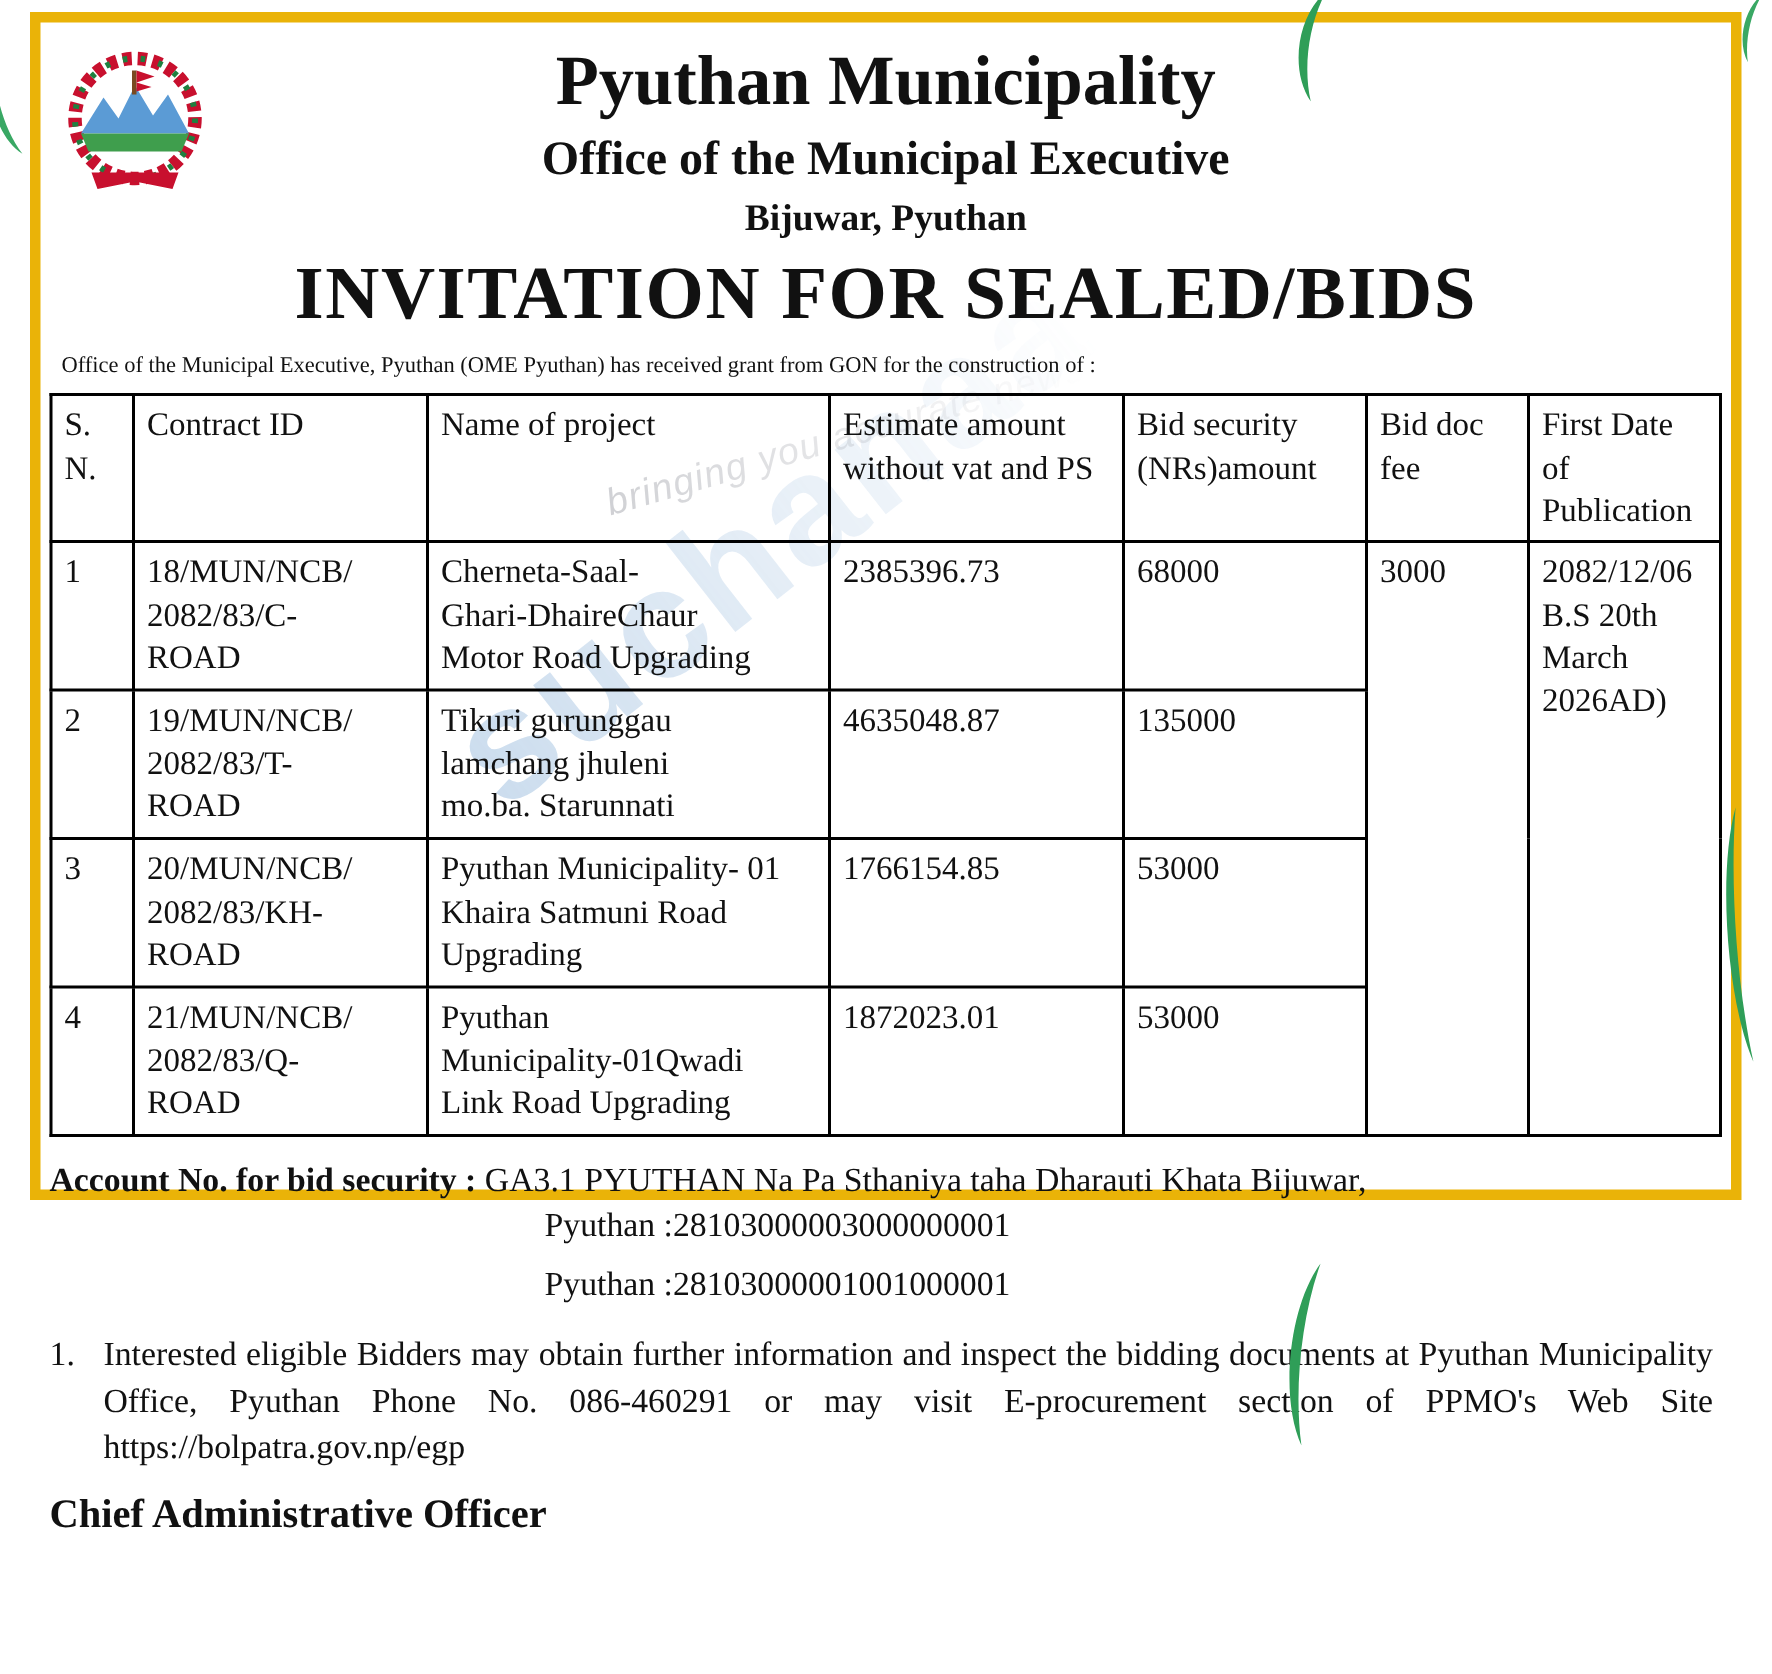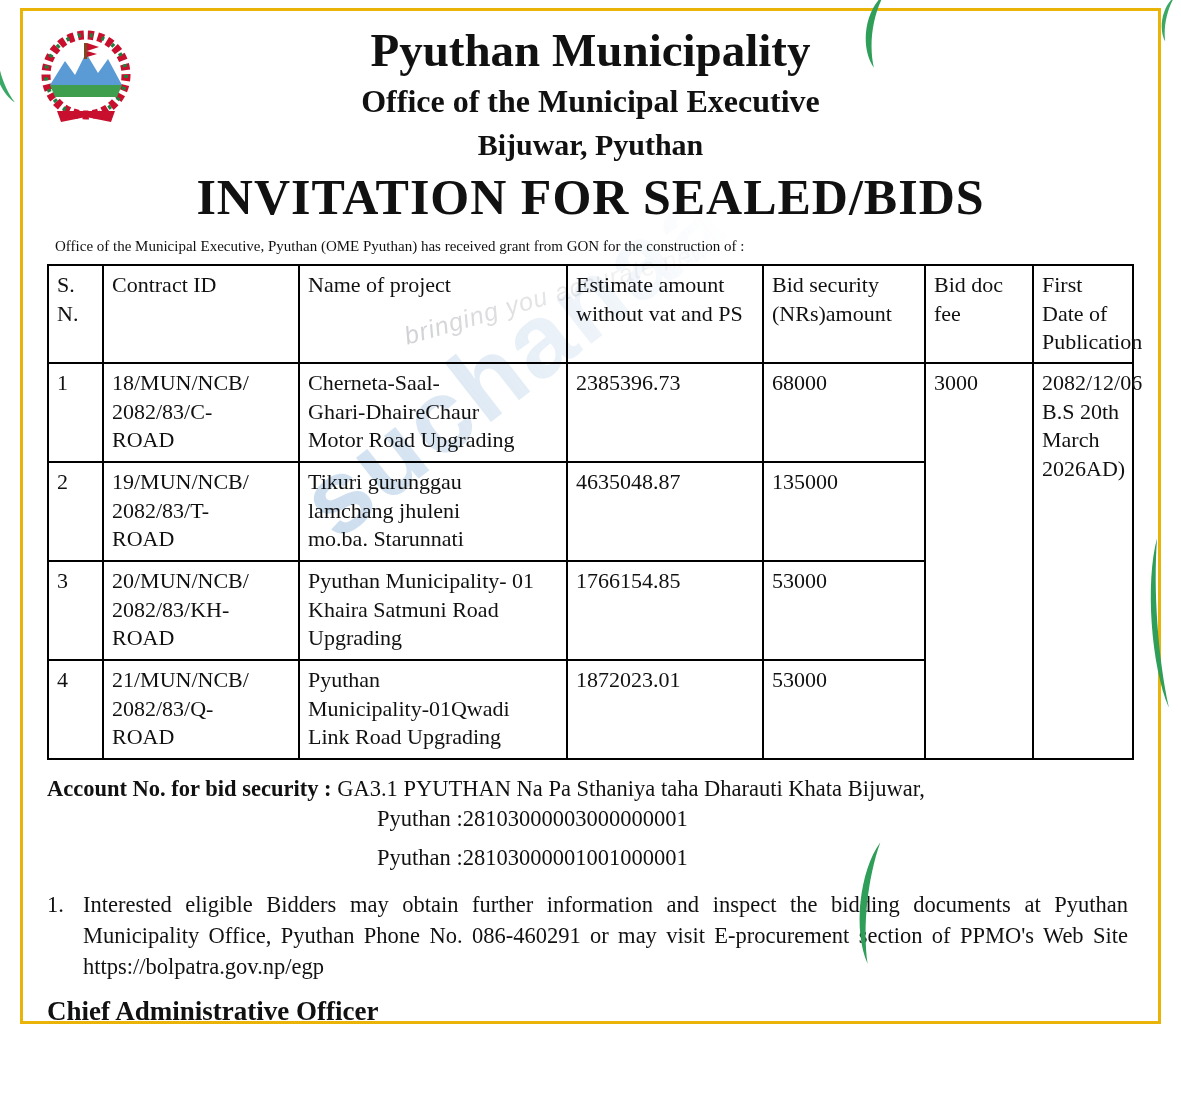--- a/index.html
+++ b/index.html
@@ -26,30 +26,30 @@
     transform:rotate(-16deg); transform-origin:0 50%;
     -webkit-mask-image:linear-gradient(to right, rgba(0,0,0,.9), rgba(0,0,0,0));
     mask-image:linear-gradient(to right, rgba(0,0,0,.9), rgba(0,0,0,0));
     white-space:nowrap; pointer-events:none;
   }
 
   .swoosh { position:absolute; z-index:5; pointer-events:none; }
 
   
   .notice {
-    position:absolute; left:20px; top:8px; width:1141px; height:1016px;
-    border:3px solid #eab308; z-index:3; padding:0 24px; background:transparent;
+    position:absolute; left:20px; top:8px; width:1141px; height:792px;
+    border:7px solid #eab308; z-index:3; padding:0 6px; background:transparent;
   }
 
   .logo { position:absolute; left:12px; top:16px; width:102px; height:102px; }
 
   .hdr { text-align:center; }
   .title-muni   { font-size:47px; font-weight:bold; margin-top:12px; }
   .title-office { font-size:32px; font-weight:bold; margin-top:6px; }
-  .title-loc    { font-size:30px; font-weight:bold; margin-top:8px; }
+  .title-loc    { font-size:25px; font-weight:bold; margin-top:8px; }
   .title-notice { font-size:50px; font-weight:bold; letter-spacing:1px; margin-top:6px; }
 
   .intro { font-size:15px; line-height:1.35; text-align:justify; margin:10px 2px 8px 8px; }
 
   table.bids { width:100%; border-collapse:collapse; table-layout:fixed; margin-top:4px; }
   table.bids td, table.bids th {
     border:2px solid #000; vertical-align:top; text-align:left;
     font-weight:normal; font-size:22px; line-height:1.3;
     padding:5px 8px; white-space:pre-line; background:transparent;
   }

